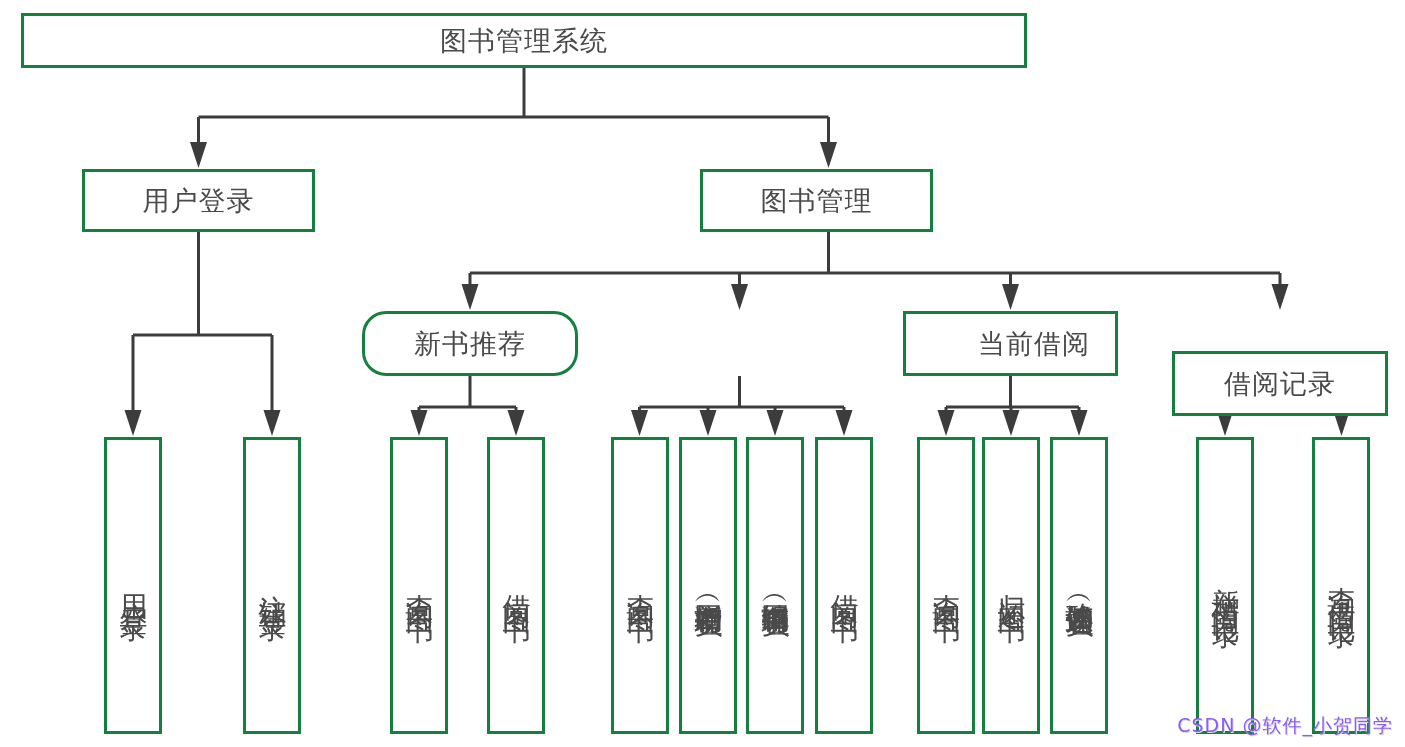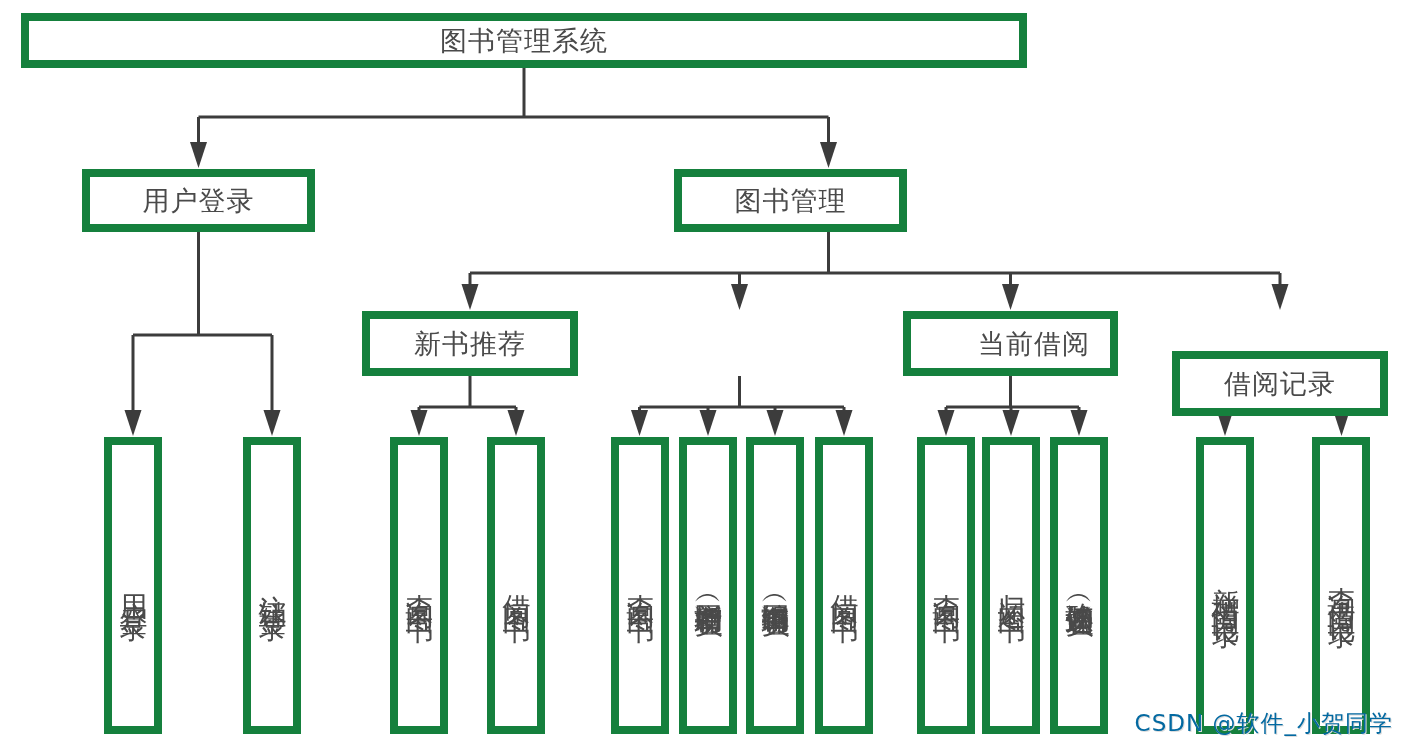--- a/index.html
+++ b/index.html
@@ -17,21 +17,21 @@
   }
   .connectors {
     position: absolute;
     left: 0;
     top: 0;
     pointer-events: none;
   }
   .node {
     position: absolute;
     box-sizing: border-box;
-    border: 8px solid #15803d;
+    border: 3px solid #15803d;
     background: #ffffff;
     display: flex;
     align-items: center;
     justify-content: center;
     color: #4a4a4a;
     text-align: center;
     white-space: nowrap;
   }
   .h-node {
     font-size: 27px;
@@ -43,22 +43,22 @@
     font-size: 28px;
     letter-spacing: 7px;
   }
   .v-node.long {
     letter-spacing: 1px;
   }
   .watermark {
     position: absolute;
     right: 12px;
     bottom: 8px;
-    font-size: 23px;
-    color: #0369a1;
+    font-size: 19px;
+    color: #8b5cf6;
     text-shadow: 1px 1px 0 #dcdcdc;
     letter-spacing: 1px;
   }
 </style>
 </head>
 <body>
 
 <div class="stage">
 
   <svg class="connectors" width="1405" height="747" viewBox="0 0 1405 747" aria-hidden="true">
@@ -101,25 +101,25 @@
     </g>
   </svg>
 
   <div class="node h-node" style="left:21px; top:13px; width:1006px; height:55px;">
     <span>图书管理系统</span>
   </div>
 
   <div class="node h-node" style="left:82px; top:169px; width:233px; height:63px;">
     <span>用户登录</span>
   </div>
-  <div class="node h-node" style="left:674px; top:169px; width:233px; height:63px;">
+  <div class="node h-node" style="left:700px; top:169px; width:233px; height:63px;">
     <span>图书管理</span>
   </div>
 
-  <div class="node h-node" style="left:362px; top:311px; width:216px; height:65px;">
+  <div class="node h-node" style="left:362px; top:311px; width:216px; height:65px;border-radius:24px;">
     <span>新书推荐</span>
   </div>
   <div class="node h-node" style="left:903px; top:311px; width:215px; height:65px;padding-left:47px;">
     <span>当前借阅</span>
   </div>
   <div class="node h-node" style="left:1172px; top:311px; width:216px; height:65px;margin-top:40px;">
     <span>借阅记录</span>
   </div>
 
   <div class="node v-node" style="left:104px; top:437px; width:58px; height:297px;">

